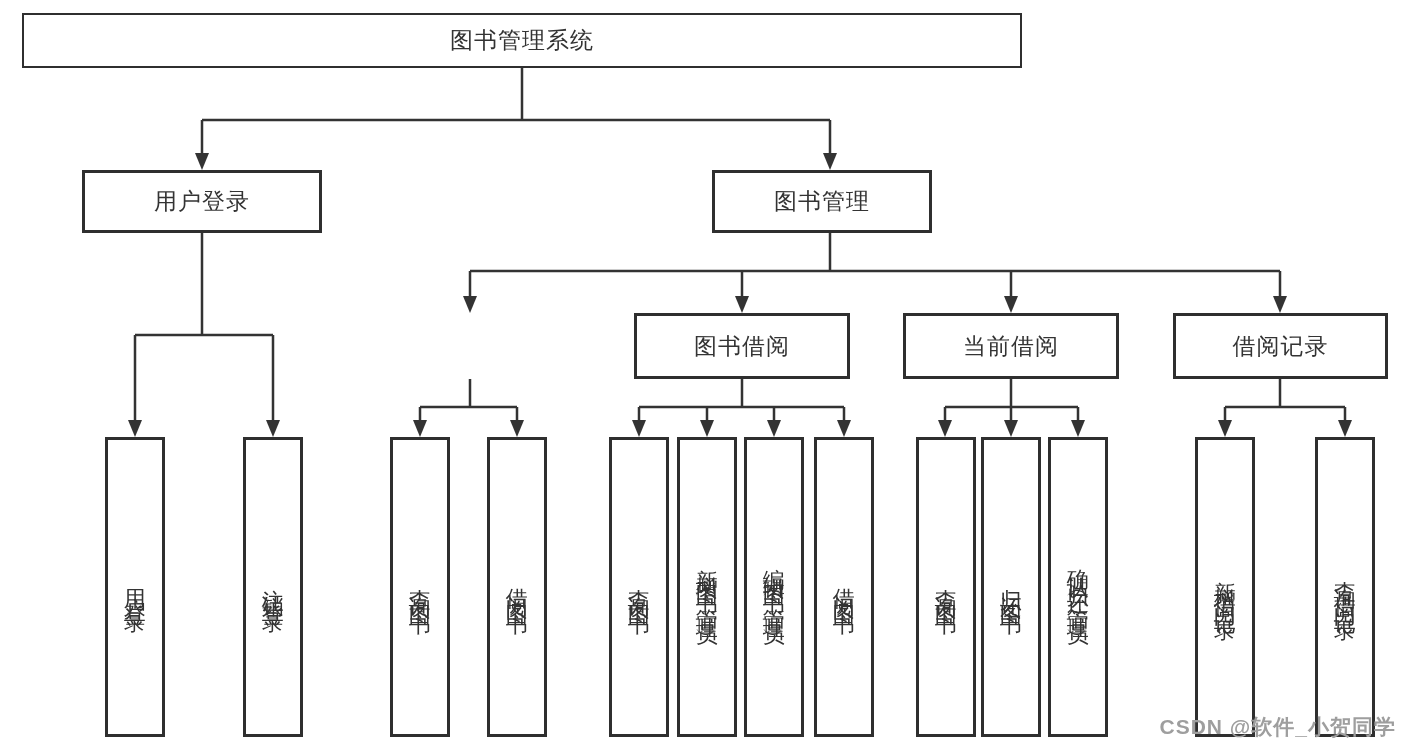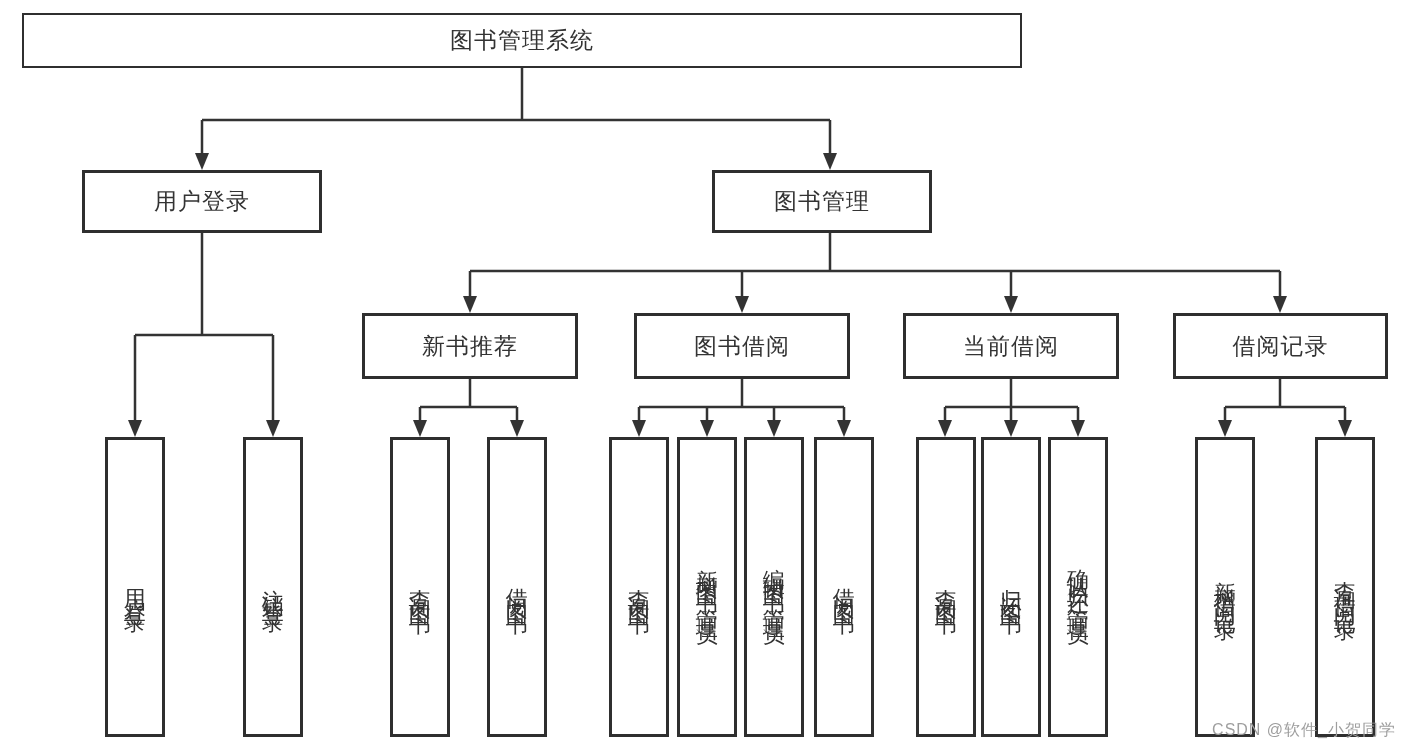--- a/index.html
+++ b/index.html
@@ -35,24 +35,25 @@
     text-orientation: mixed;
     font-size: 22px;
     letter-spacing: 8px;
     line-height: 1.15;
     white-space: nowrap;
   }
   .watermark {
     position: absolute;
     right: 9px;
     bottom: 6px;
-    font-size: 16px;
+    font-size: 21px;
     color: var(--watermark, #9e9e9e);
     letter-spacing: 1px;
     white-space: nowrap;
+    font-weight: bold;
   }
 </style>
 </head>
 <body>
 
 <div class="canvas">
 
   <svg class="connectors" width="1405" height="747" viewBox="0 0 1405 747">
 
     <path d="M522 68 V120 M202 120 H830 M202 120 V154 M830 120 V154"></path>
@@ -93,23 +94,20 @@
     <span>图书管理系统</span>
   </div>
 
   <div class="box h" style="left:82px;top:170px;width:240px;height:63px">
     <span>用户登录</span>
   </div>
   <div class="box h" style="left:712px;top:170px;width:220px;height:63px">
     <span>图书管理</span>
   </div>
 
-  <div class="box h" style="left:362px;top:313px;width:216px;height:66px">
-    <span>新书推荐</span>
-  </div>
   <div class="box h" style="left:903px;top:313px;width:216px;height:66px">
     <span>当前借阅</span>
   </div>
   <div class="box h" style="left:634px;top:313px;width:216px;height:66px">
     <span>图书借阅</span>
   </div>
   <div class="box h" style="left:1173px;top:313px;width:215px;height:66px">
     <span>借阅记录</span>
   </div>
 

